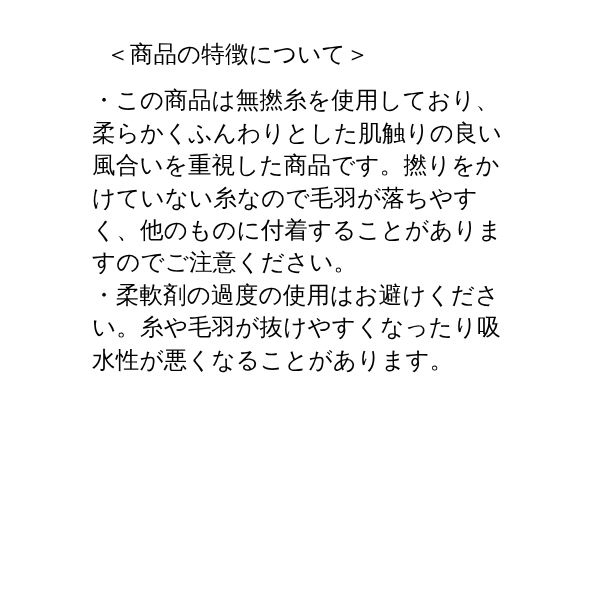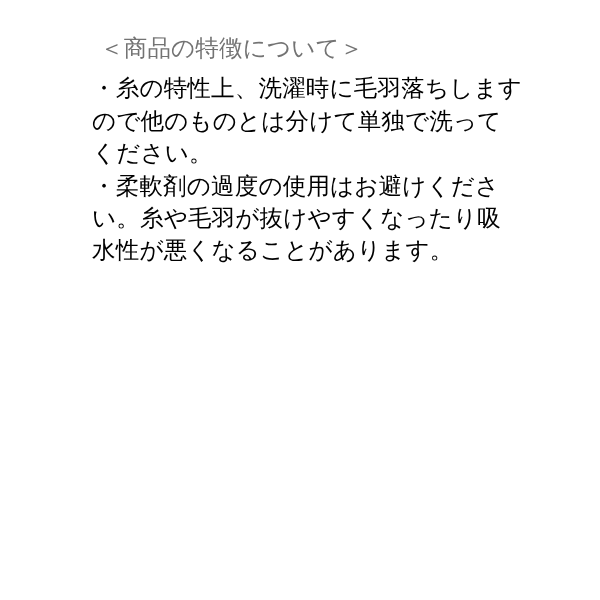--- a/index.html
+++ b/index.html
@@ -33,43 +33,43 @@
     font-family: "DejaVu Sans", sans-serif;
     font-size: 23.5px;
     line-height: 32.4px;
     letter-spacing: 0.2px;
     font-weight: 500;
     text-align: left;
     white-space: pre-wrap;
     word-break: break-all;
   }
   .heading {
-    margin: 8px;
+    margin: 14px;
     padding: 0;
-    color: #737373;
+    color: #000000;
     font-family: "DejaVu Sans", sans-serif;
     font-size: 23.5px;
     line-height: 32.4px;
     letter-spacing: 0.2px;
     font-weight: 500;
     white-space: pre-wrap;
   }
   .block {
     margin-bottom: 0;
   }
 </style>
 </head>
 <body>
 
 <div class="page">
   <div class="content">
 
     <div class="block">
       <p class="heading">＜商品の特徴について＞</p>
+      <p class="para">・この商品は無撚糸を使用しており、柔らかくふんわりとした肌触りの良い風合いを重視した商品です。撚りをかけていない糸なので毛羽が落ちやすく、他のものに付着することがありますのでご注意ください。</p>
     </div>
 
     <div class="block">
-      <p class="para">・糸の特性上、洗濯時に毛羽落ちしますので他のものとは分けて単独で洗ってください。</p>
       <p class="para">・柔軟剤の過度の使用はお避けください。糸や毛羽が抜けやすくなったり吸水性が悪くなることがあります。</p>
     </div>
 
   </div>
 </div>
 
 </body></html>

